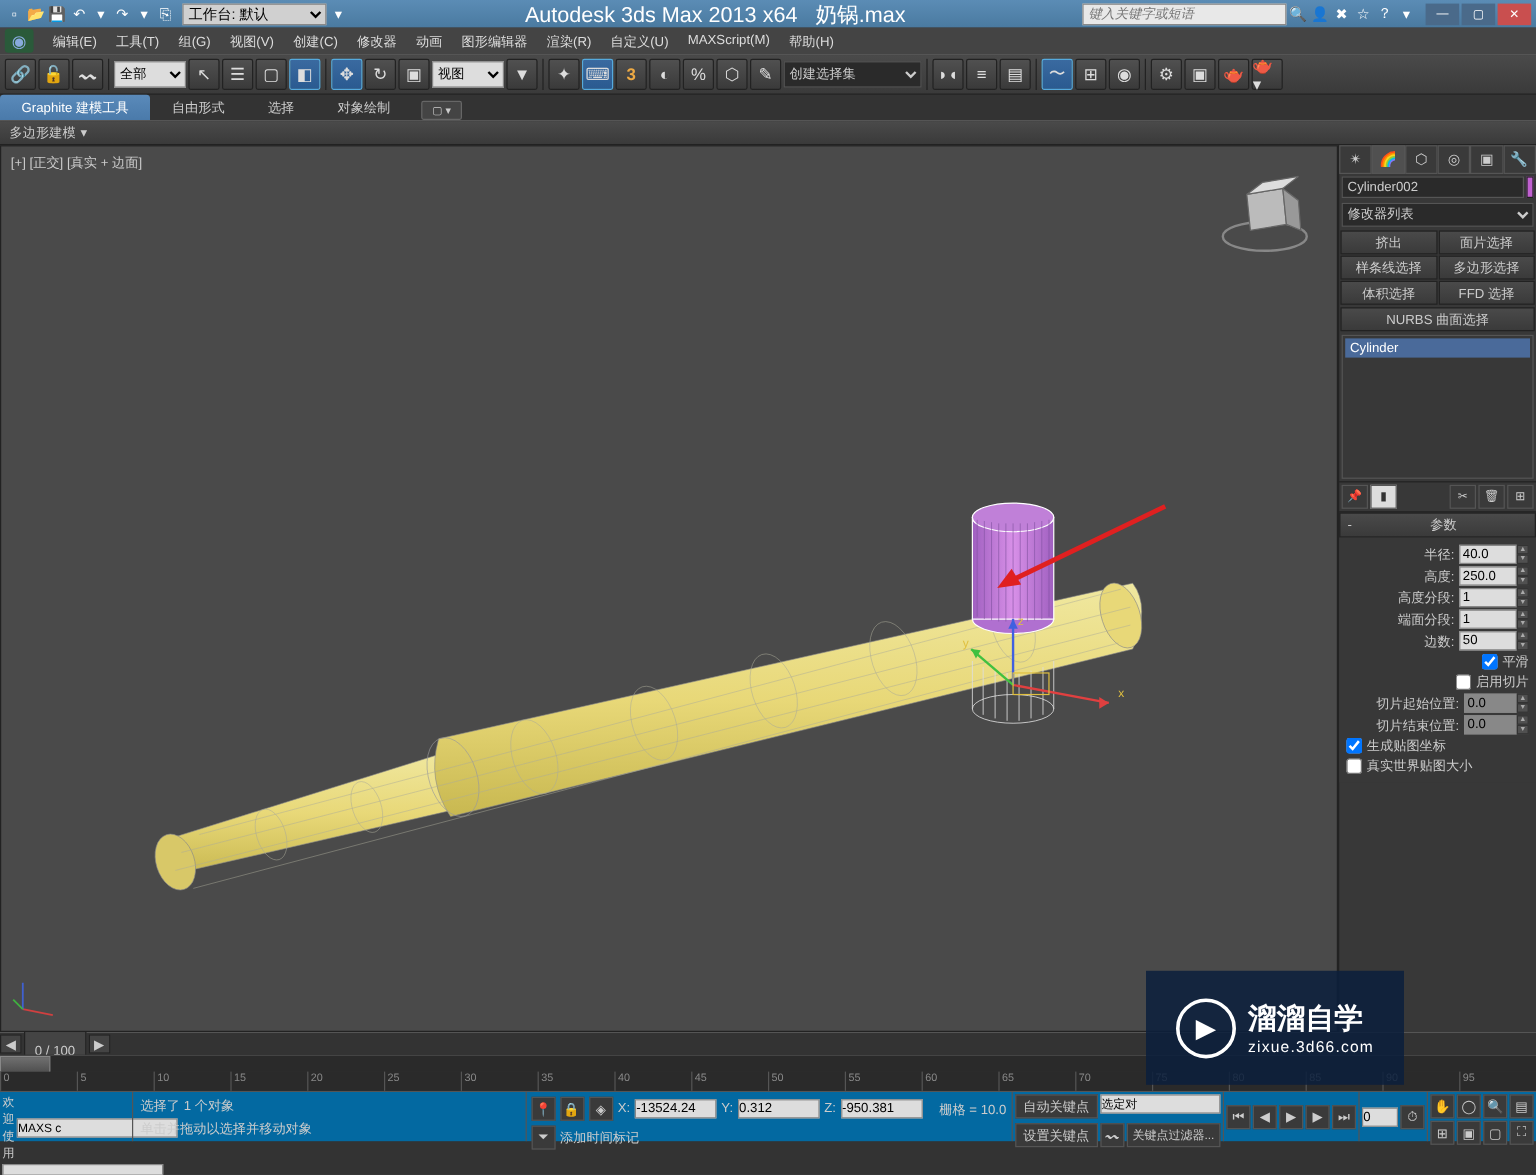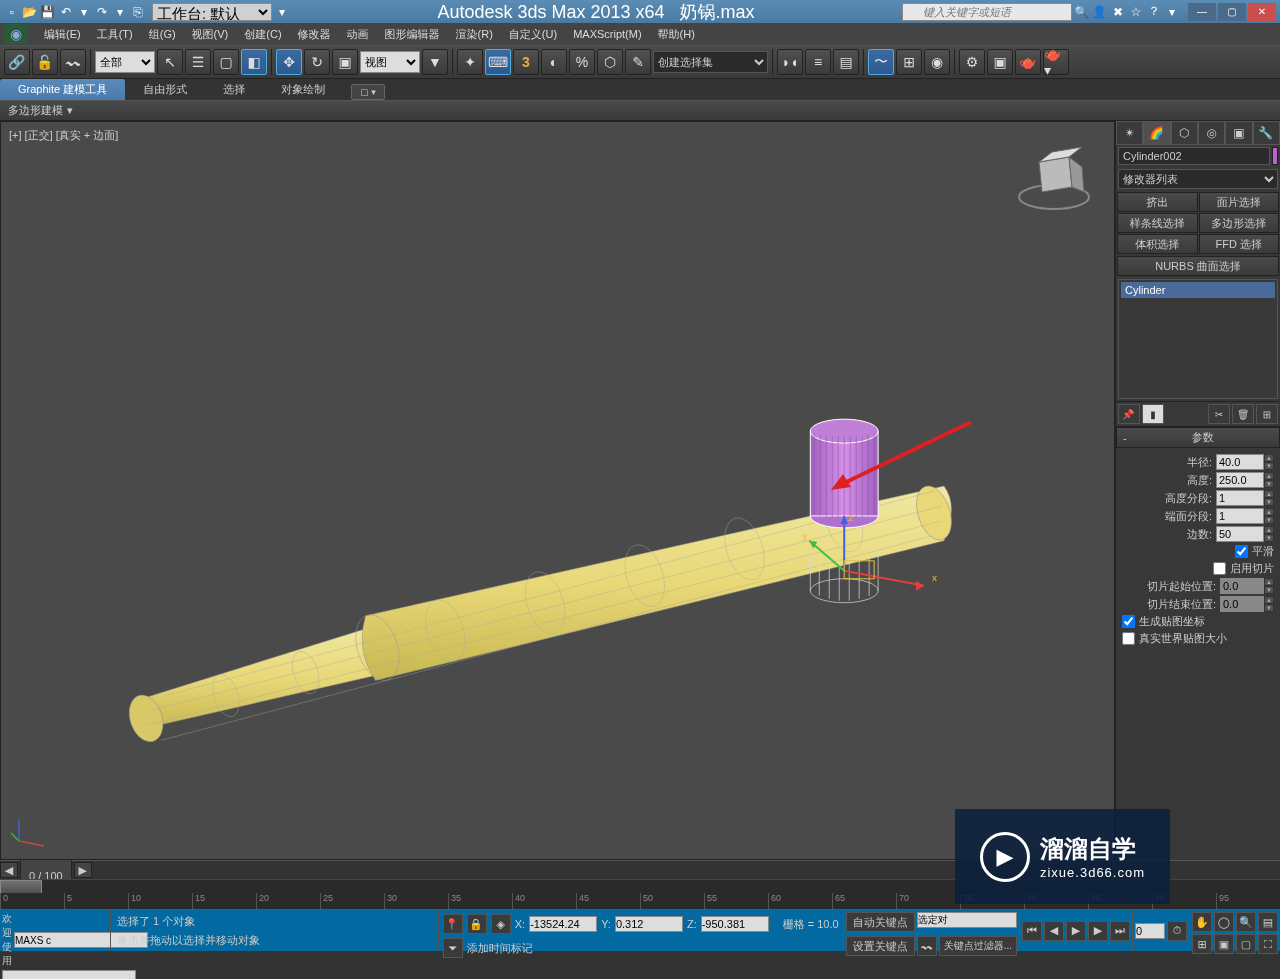--- a/index.html
+++ b/index.html
@@ -2,24 +2,24 @@
 <html><head>
 <meta charset="utf-8">
 <style>
 * { margin: 0; padding: 0; box-sizing: border-box; font-family: "Microsoft YaHei", Arial, sans-serif; }
 body { background: #333; color: #ccc; font-size: 11px; width: 1280px; height: 979px; overflow: hidden; position: relative; }
 
 
 .titlebar { height: 23px; background: linear-gradient(#5b8cb5, #4a7aa0); display: flex; align-items: center; padding: 0 4px; }
 .titlebar-left { display: flex; align-items: center; gap: 2px; }
 .ticon { width: 16px; height: 16px; display: inline-flex; align-items: center; justify-content: center; font-size: 12px; color: #fff; cursor: pointer; }
-.workspace-sel { background: #d0d0d0; border: 1px solid #888; height: 18px; width: 120px; font-size: 15px; margin-left: 4px; }
+.workspace-sel { background: #d0d0d0; border: 1px solid #888; height: 18px; width: 120px; font-size: 12px; margin-left: 4px; }
 .titlebar-center { flex: 1; text-align: center; color: #fff; font-size: 18px; }
 .titlebar-search { display: flex; align-items: center; gap: 2px; }
-.search-input { width: 170px; height: 18px; background: #e8e8e8; border: 1px solid #888; font-size: 11px; padding: 0 20px; color: #888; font-style: italic; }
+.search-input { width: 170px; height: 18px; background: #e8e8e8; border: 1px solid #888; font-size: 11px; padding: 0 4px; color: #888; font-style: italic; }
 .win-controls { display: flex; margin-left: 6px; }
 .win-btn { width: 28px; height: 18px; background: #c94f4f; display: flex; align-items: center; justify-content: center; margin-left: 2px; color: #fff; cursor: pointer; font-size: 10px; }
 .win-btn.min, .win-btn.max { background: #4a6a8a; }
 
 
 .menubar { height: 22px; background: #444; display: flex; align-items: center; padding: 0 4px; }
 .app-icon { width: 24px; height: 20px; background: #2a5a3a; border-radius: 3px; display: flex; align-items: center; justify-content: center; color: #8ad; margin-right: 8px; font-size: 14px; }
 .menu-item { padding: 2px 8px; color: #ddd; cursor: pointer; }
 
 

